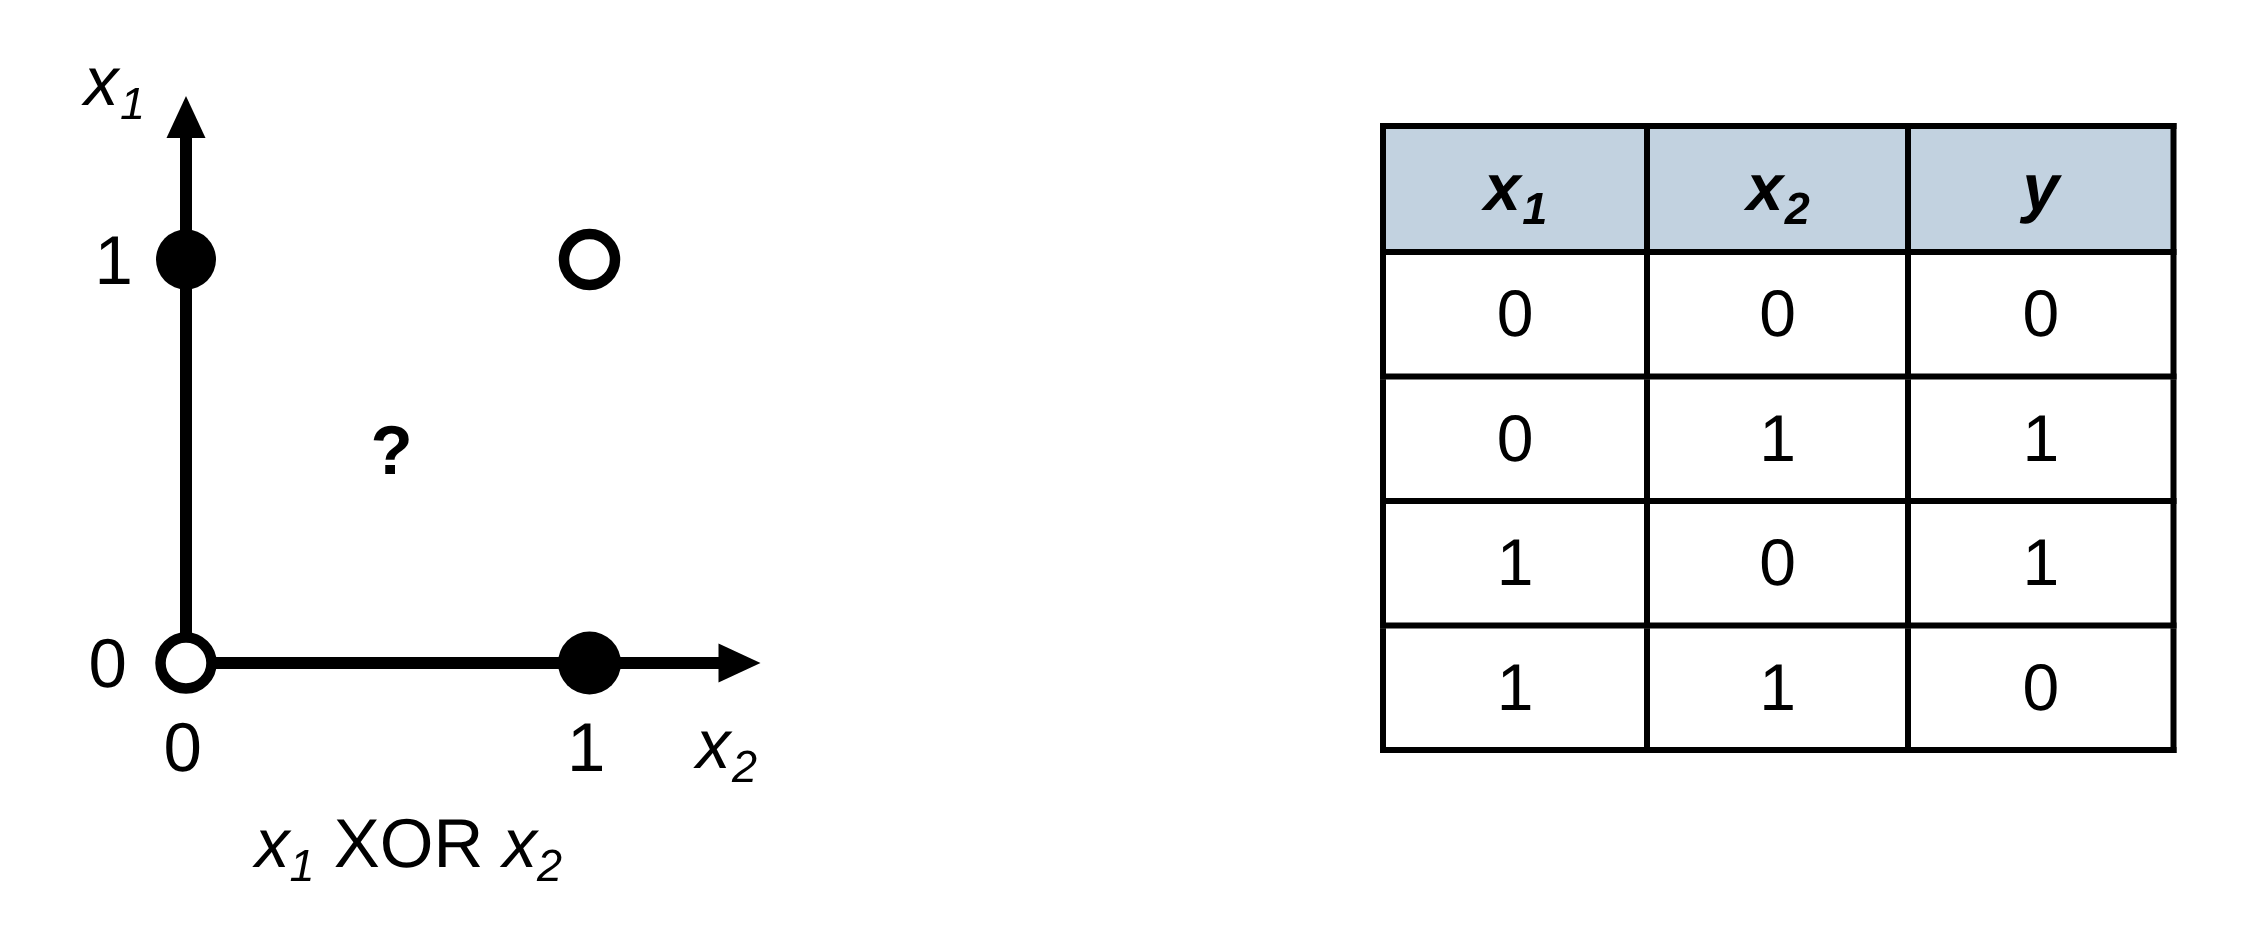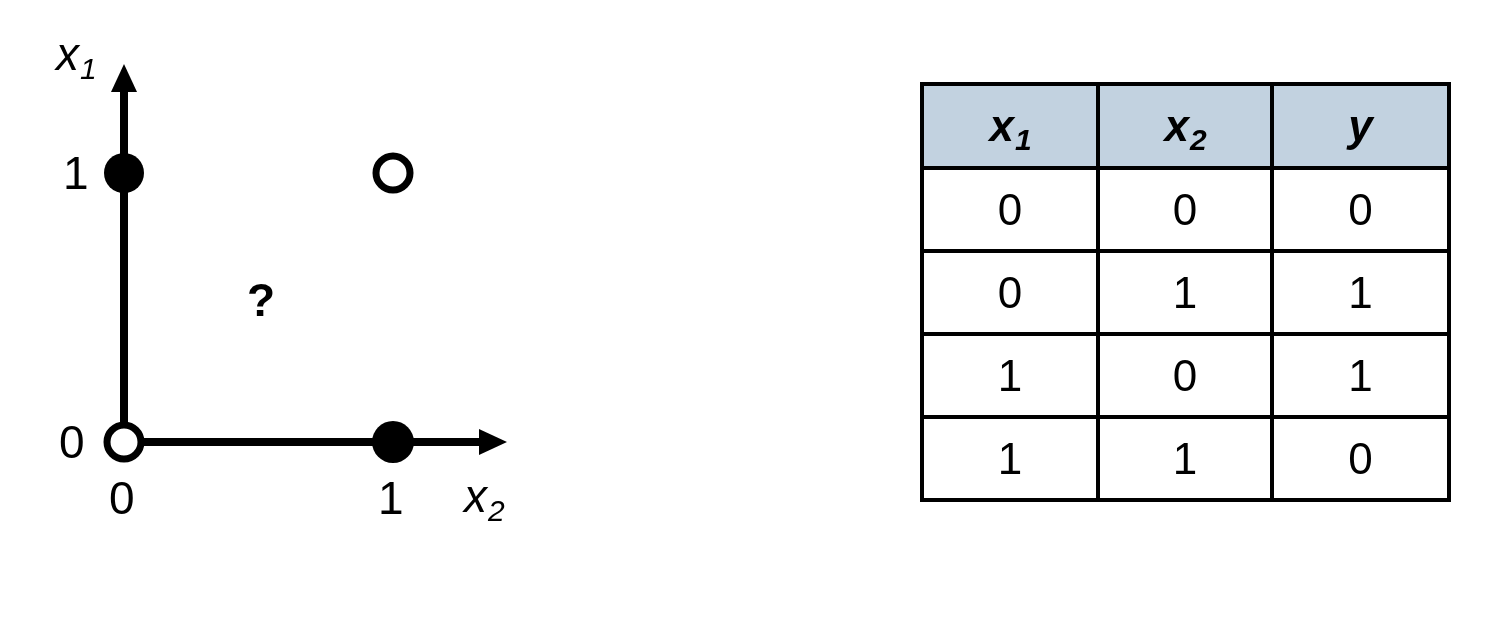--- a/index.html
+++ b/index.html
@@ -167,20 +167,21 @@
     <div class="plot-label tick-label" id="label-y-zero">0</div>
 
     <div class="plot-label tick-label" id="label-x-zero">0</div>
 
     <div class="plot-label tick-label" id="label-x-one">1</div>
 
     <div class="plot-label axis-name" id="label-x2-axis"><span>x</span><span class="sub">2</span></div>
 
     <div class="plot-label qmark" id="label-question">?</div>
 
+    <div class="plot-label caption" id="plot-caption"><span class="it">x</span><span class="sub">1</span><span>&nbsp;</span><span>XOR</span><span>&nbsp;</span><span class="it">x</span><span class="sub">2</span></div>
   </div>
 
   <div id="table-panel">
     <table class="truth-table">
       <colgroup>
         <col class="c1">
           <col class="c2">
           <col class="c3">
       </colgroup>
       <thead>

